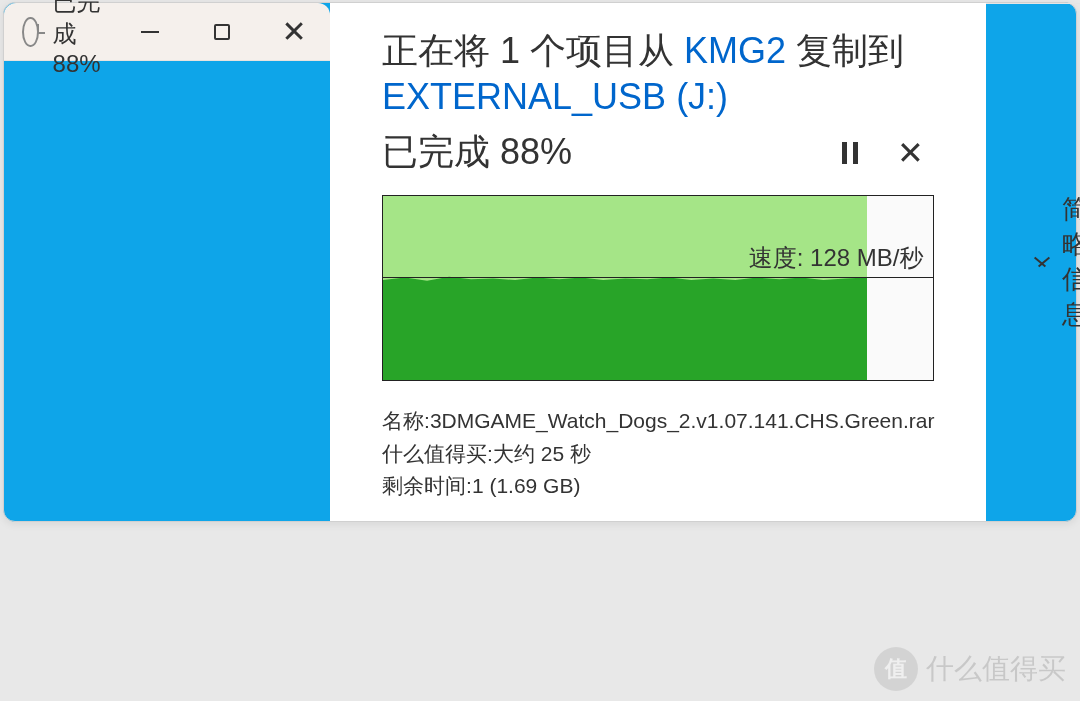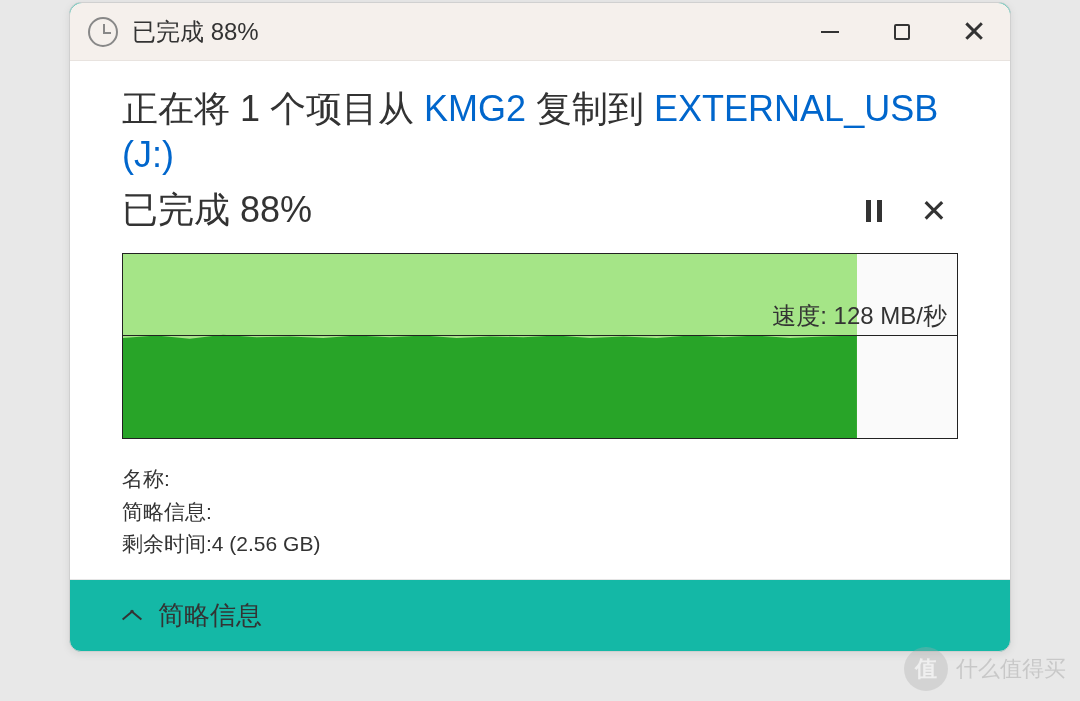--- a/index.html
+++ b/index.html
@@ -7,27 +7,27 @@
       font-family: "Microsoft YaHei", "Segoe UI", sans-serif;
       background: #e8e8e8;
       width: 1080px;
       height: 701px;
       overflow: hidden;
       display: flex;
       align-items: flex-start;
       justify-content: center;
     }
     .window {
-      width: 942px;
-      background: #14b8a6;
+      width: 1074px;
+      background: #0ea5e9;
       border: 1px solid #d0d0d0;
       border-radius: 12px;
       box-shadow: 0 2px 8px rgba(0,0,0,0.08);
       display: flex;
-      flex-direction: column;
+      flex-direction: row;
       margin-top: 2px;
     }
     .titlebar {
       height: 58px;
       background: #f5f0ec;
       border-radius: 12px 12px 0 0;
       display: flex;
       align-items: center;
       padding: 0 0 0 18px;
       border-bottom: 1px solid #e8e3df;
@@ -193,21 +193,21 @@
       width: 44px; height: 44px;
       border-radius: 50%;
       background: #aaa;
       color: #fff;
       display: flex;
       align-items: center;
       justify-content: center;
       font-size: 22px;
       font-weight: bold;
     }
-    .wm-text { font-size: 22px; color: #888; }
+    .wm-text { font-size: 28px; color: #888; }
   </style>
 </head>
 <body>
 
 <div class="window">
 
   <div class="titlebar">
     <div class="titlebar-icon"></div>
     <div class="titlebar-text">已完成 88%</div>
     <div class="titlebar-controls">
@@ -251,27 +251,29 @@
       </div>
       <div class="speed-line" id="speed-line" style="top: 44%;"></div>
       <div class="speed-label" id="speed-label" style="top: 44%;">
         <span>速度: </span><span>128 MB/秒</span>
       </div>
     </div>
 
     <div class="details">
       <div class="details-row">
         <span class="details-label">名称: </span>
+        <span>3DMGAME_Watch_Dogs_2.v1.07.141.CHS.Green.rar</span>
       </div>
       <div class="details-row">
-        <span class="details-label">简略信息: </span>
+        <span class="details-label">什么值得买: </span>
+        <span>大约 25 秒</span>
       </div>
       <div class="details-row">
         <span class="details-label">剩余时间: </span>
-        <span>4 (2.56 GB)</span>
+        <span>1 (1.69 GB)</span>
       </div>
     </div>
 
   </div>
 
   <div class="footer">
     <div class="chevron-up"></div>
     <div class="footer-text">简略信息</div>
   </div>
 

